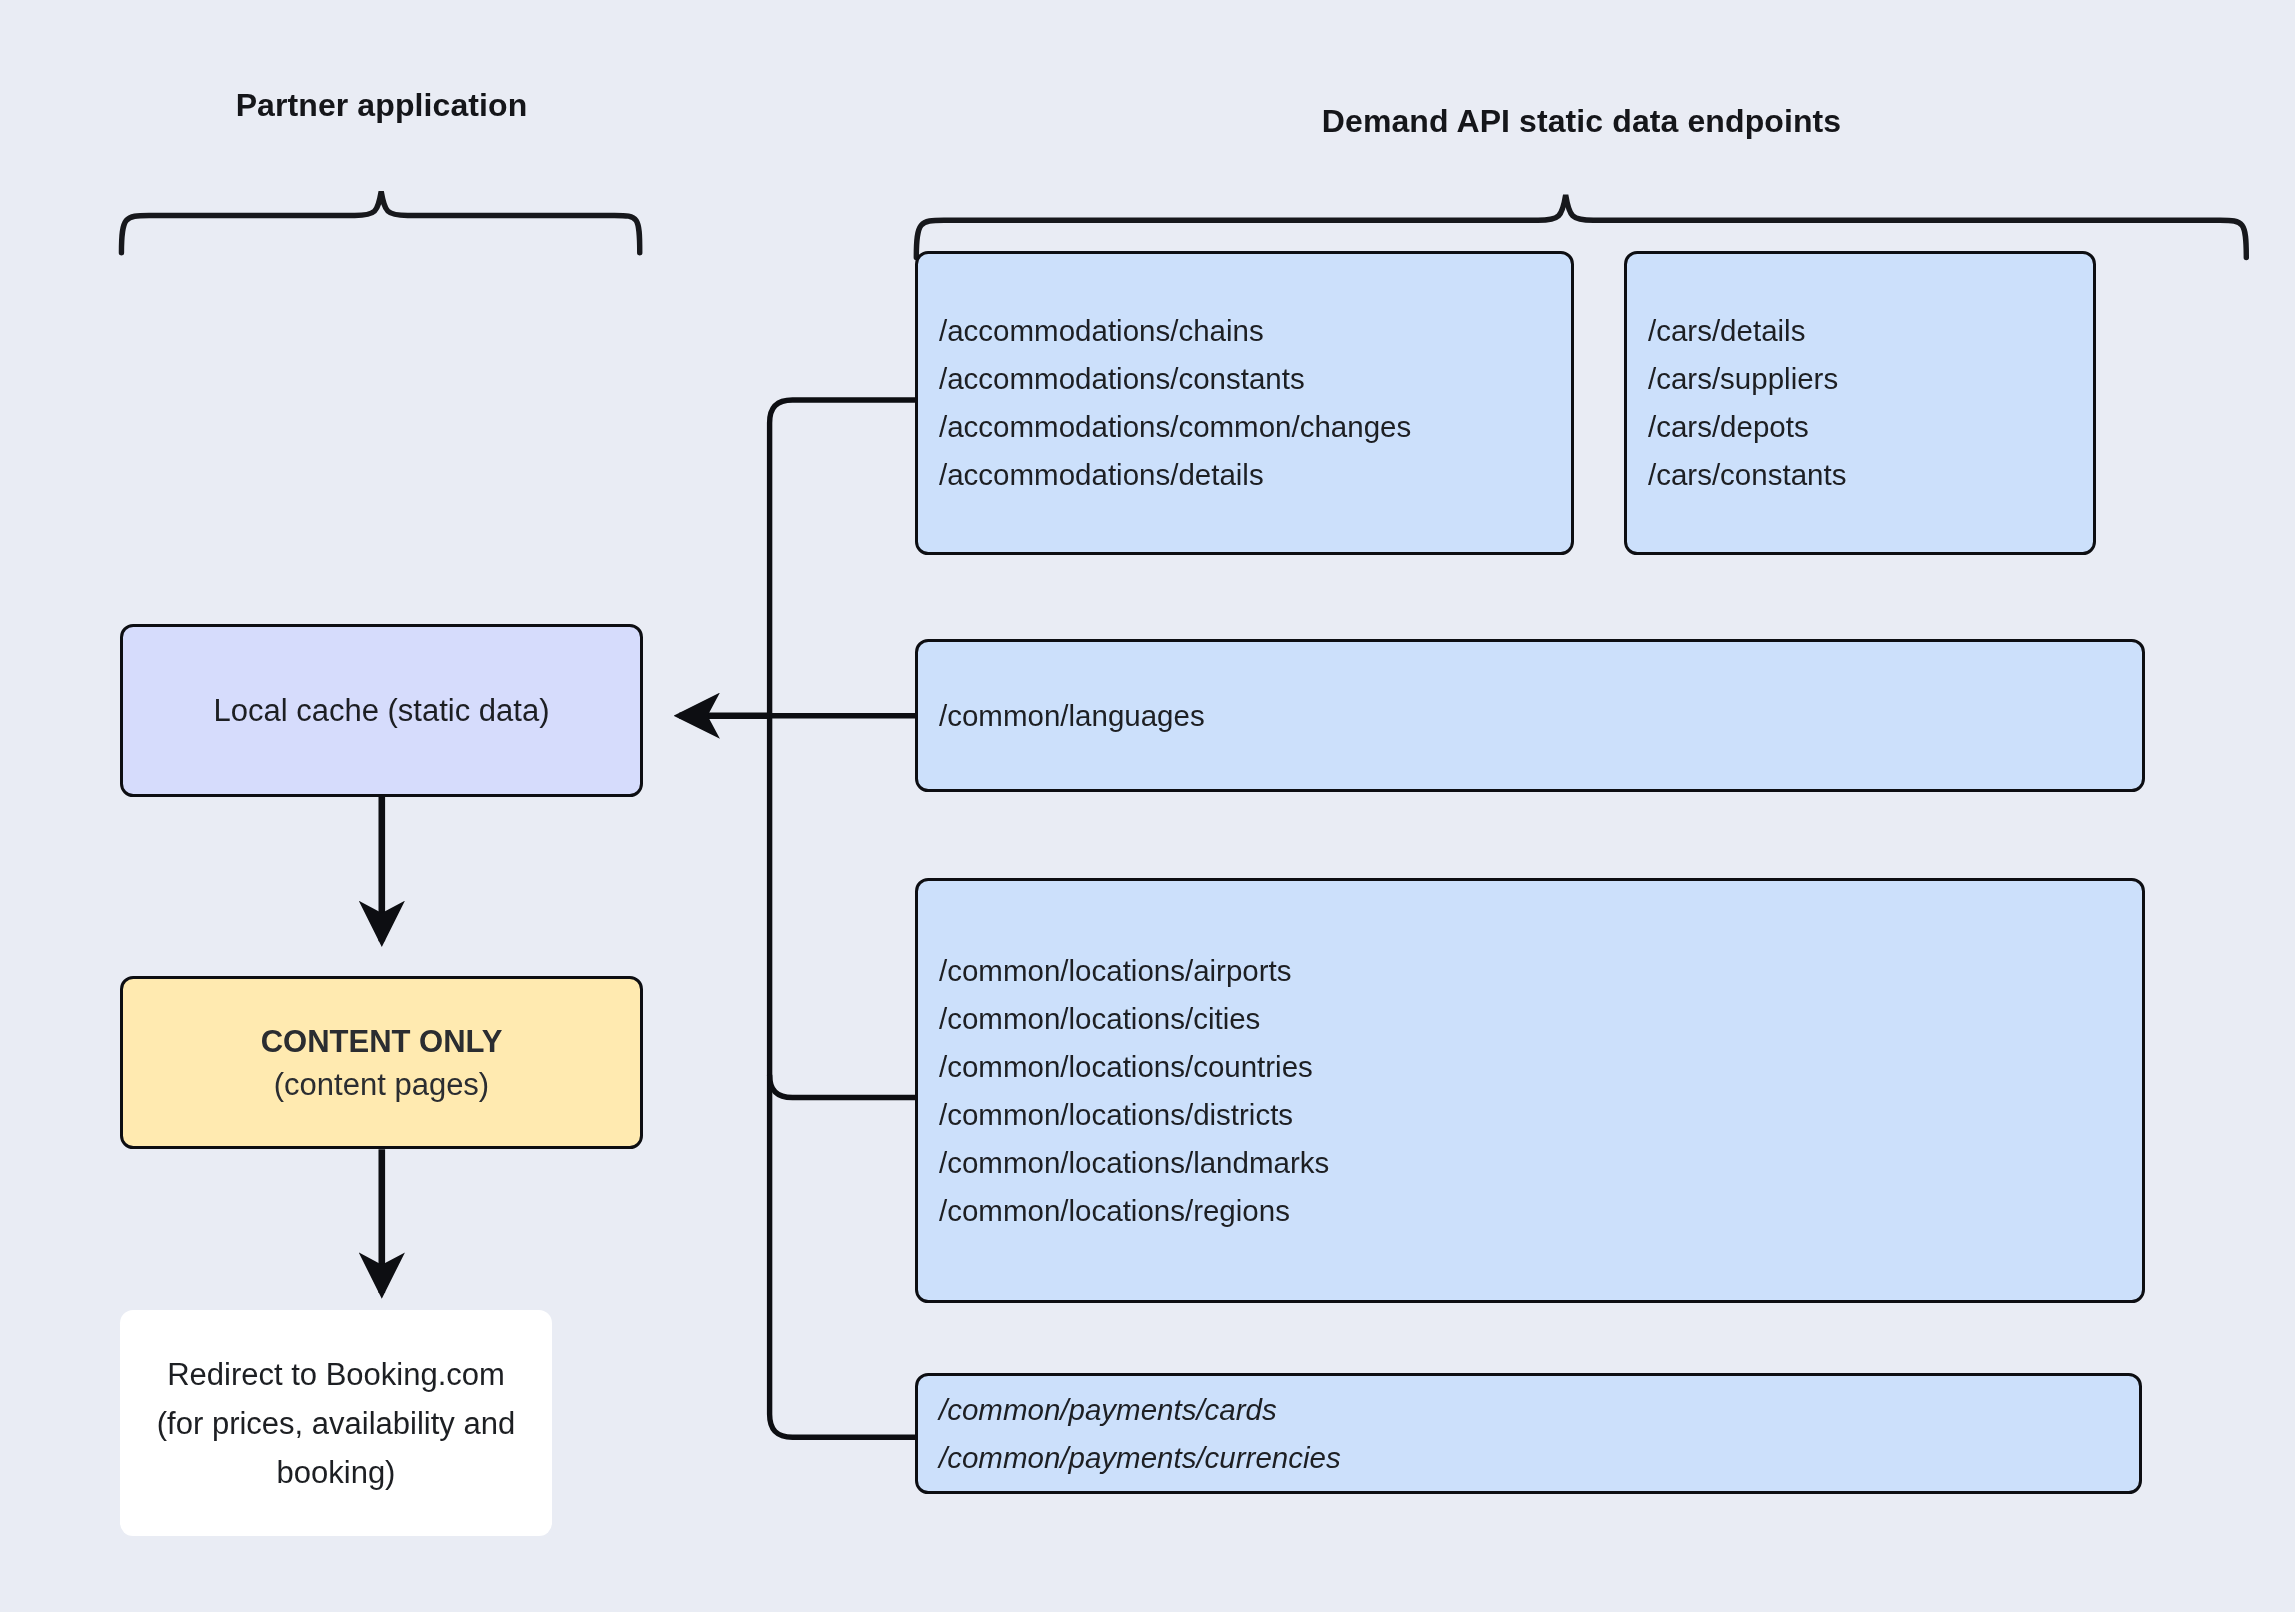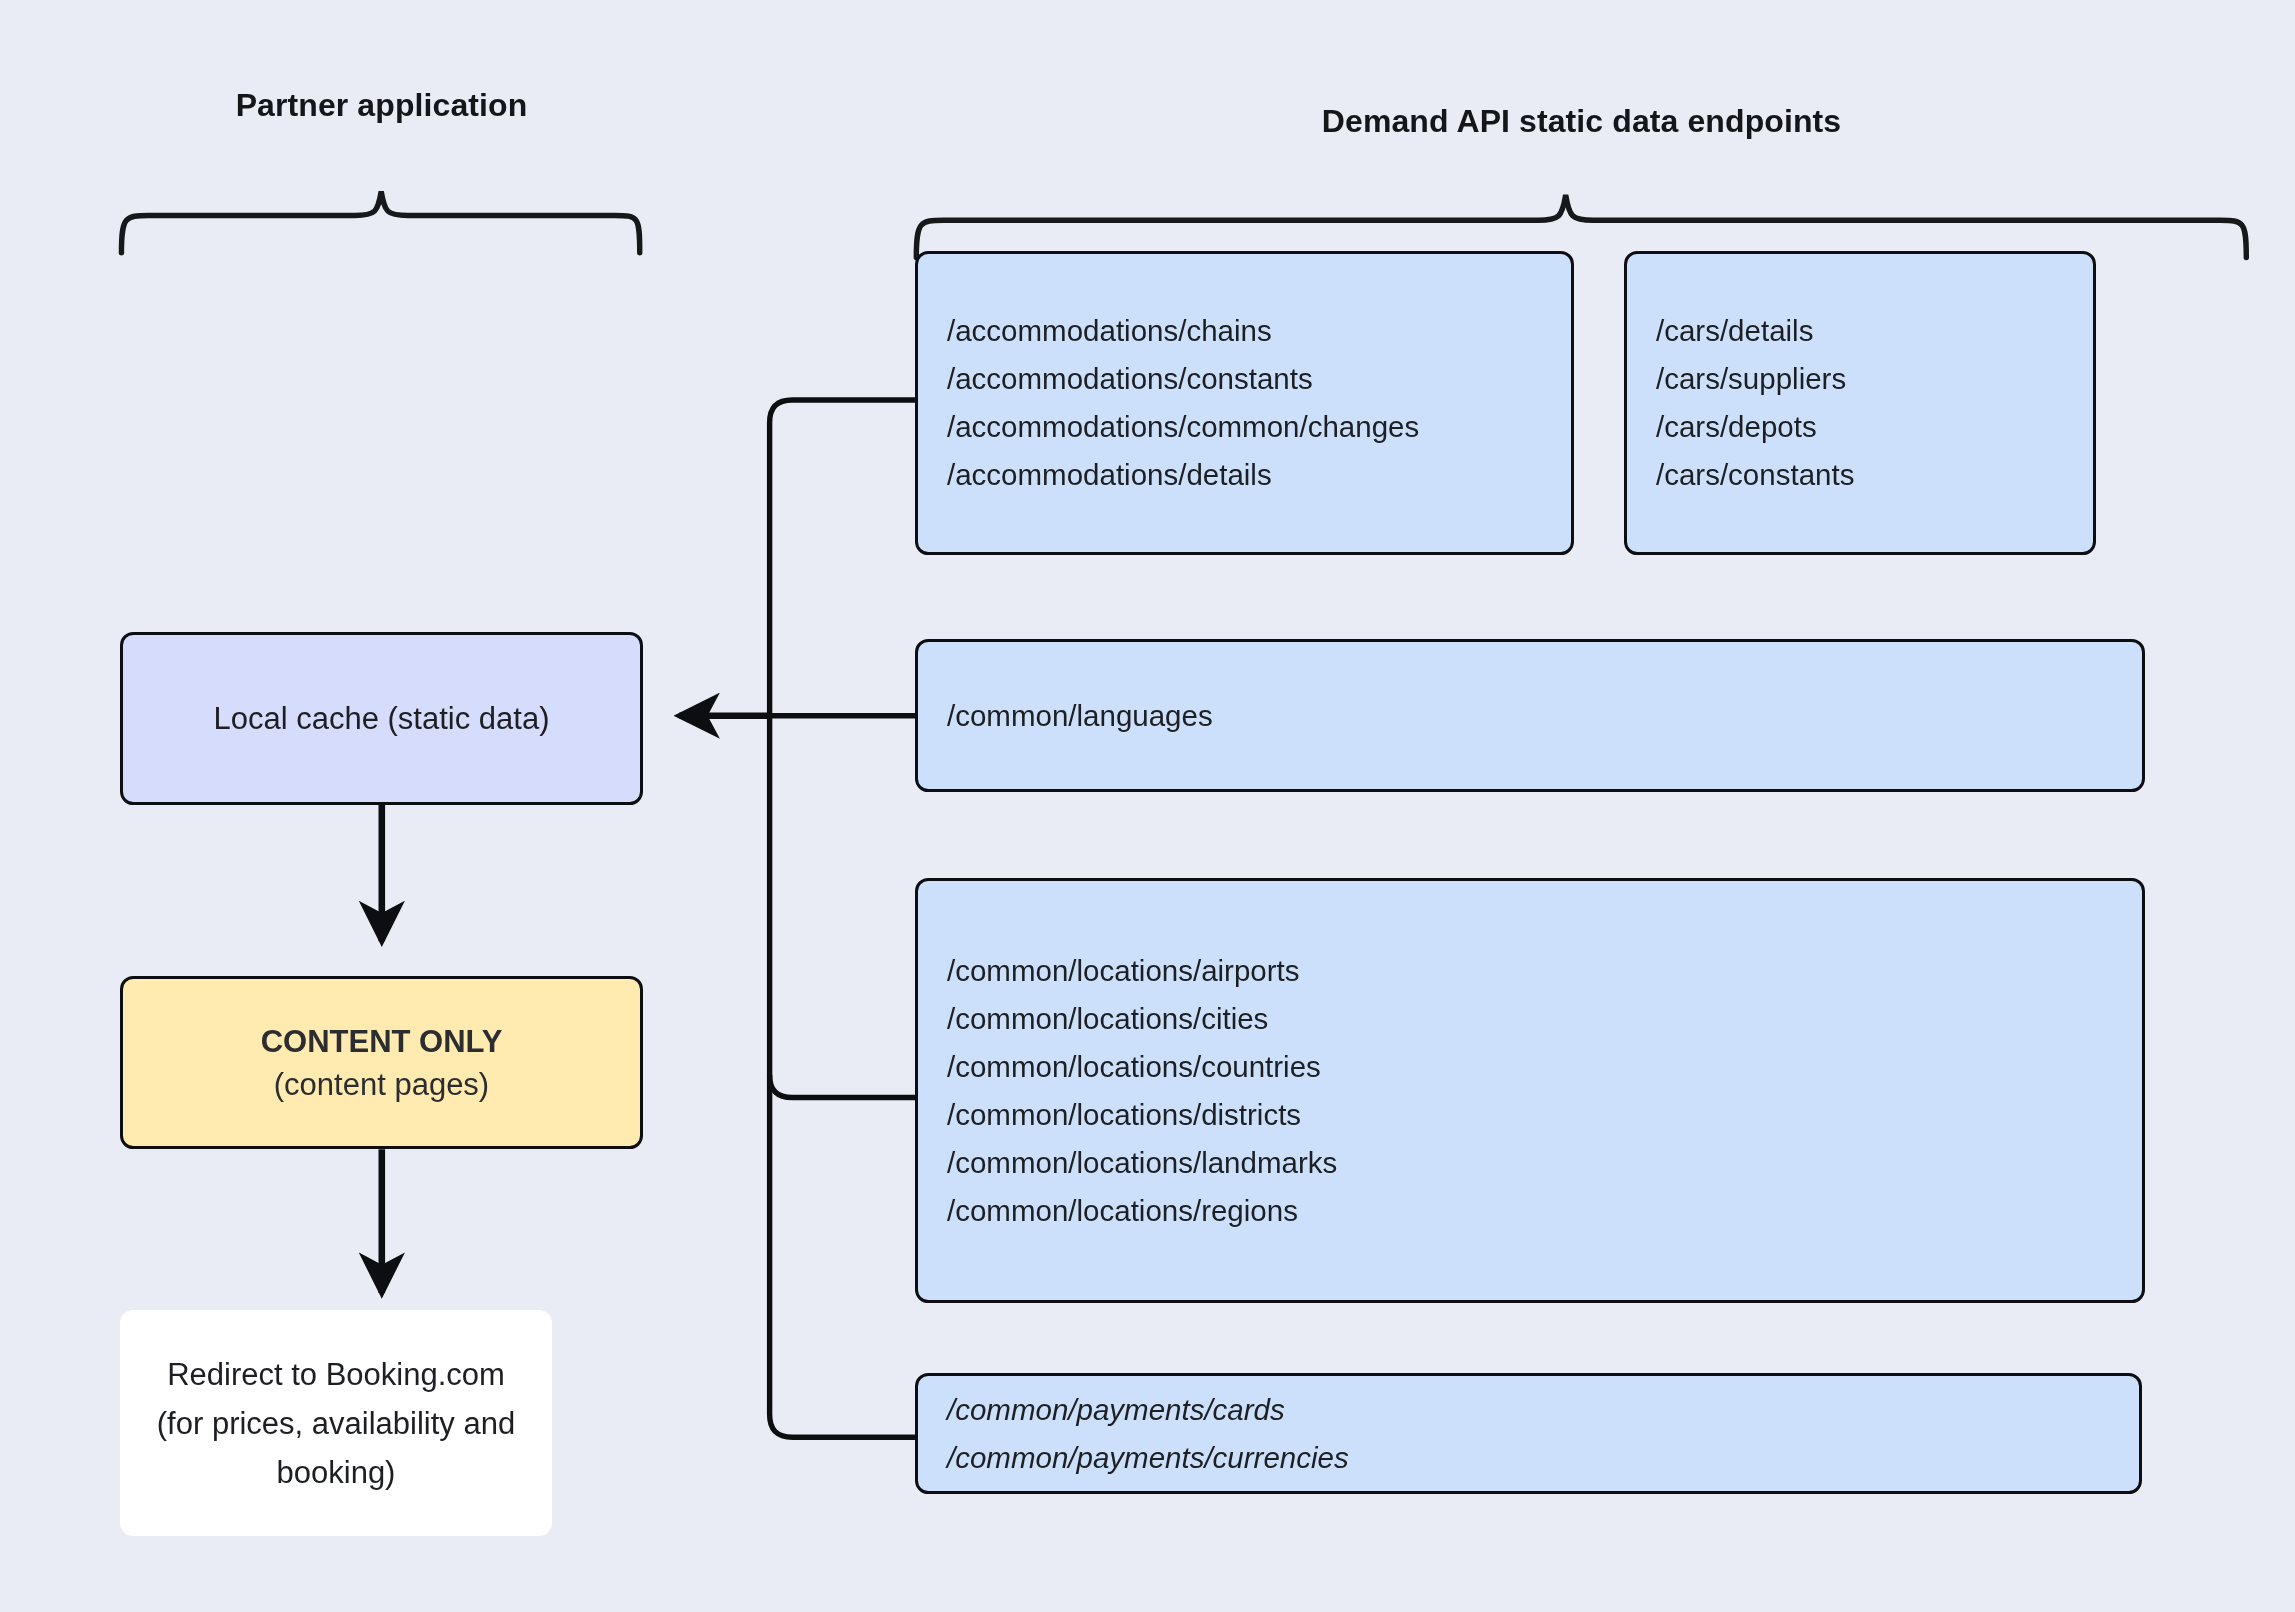--- a/index.html
+++ b/index.html
@@ -50,21 +50,21 @@
   
   .node {
     position: absolute;
     box-sizing: border-box;
     border: 3.6px solid #0d0e12;
     border-radius: 13.2px;
     color: #1d1f23;
   }
   .node.api {
     background: #cce0fb;
-    padding: 0 29px;
+    padding: 0 21px;
     display: flex;
     flex-direction: column;
     justify-content: center;
   }
   .node.api .line {
     font-size: 29.5px;
     line-height: 48px;
     white-space: nowrap;
     color: #1d1f23;
   }
@@ -74,21 +74,20 @@
     align-items: center;
     justify-content: center;
     text-align: center;
   }
   #node-cache {
     left: 120px;
     top: 624px;
     width: 523px;
     height: 173px;
     background: #d6dcfc;
-    margin-top: 8px;
   }
   #node-cache .line { font-size: 31px; line-height: 38px; }
   #node-content {
     left: 120px;
     top: 976px;
     width: 523px;
     height: 173px;
     background: #ffeab0;
   }
   #node-content .bold {

